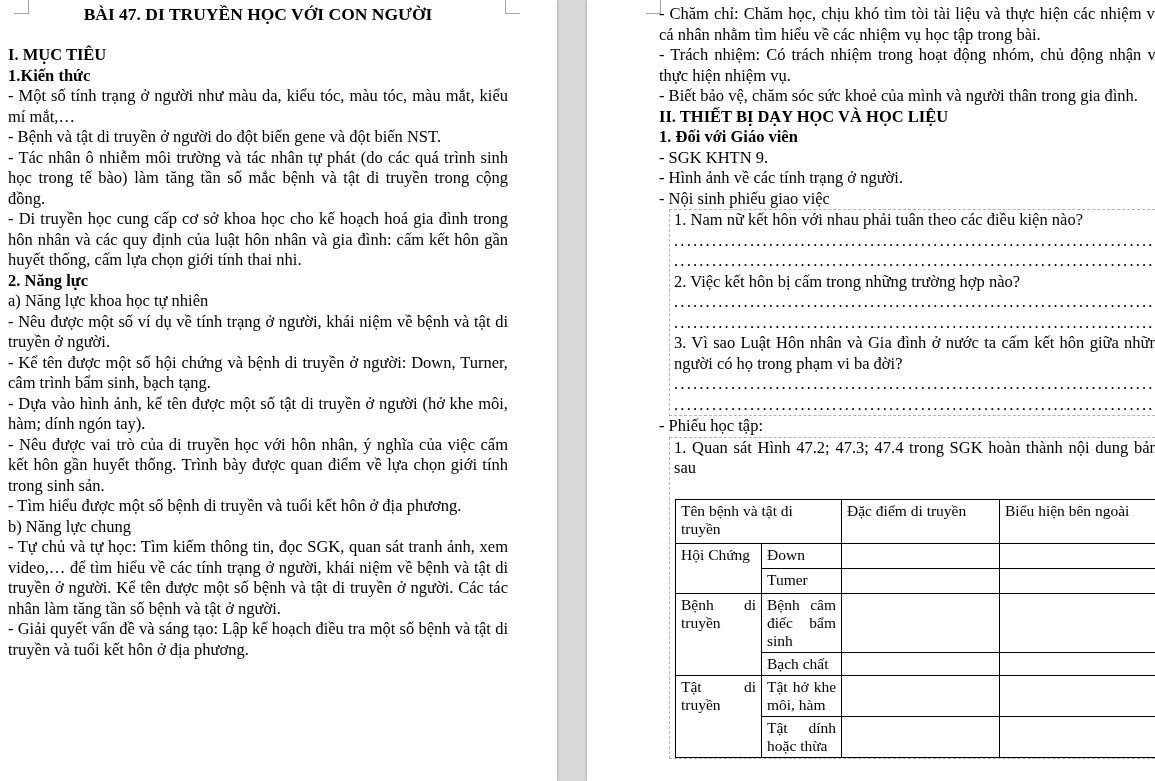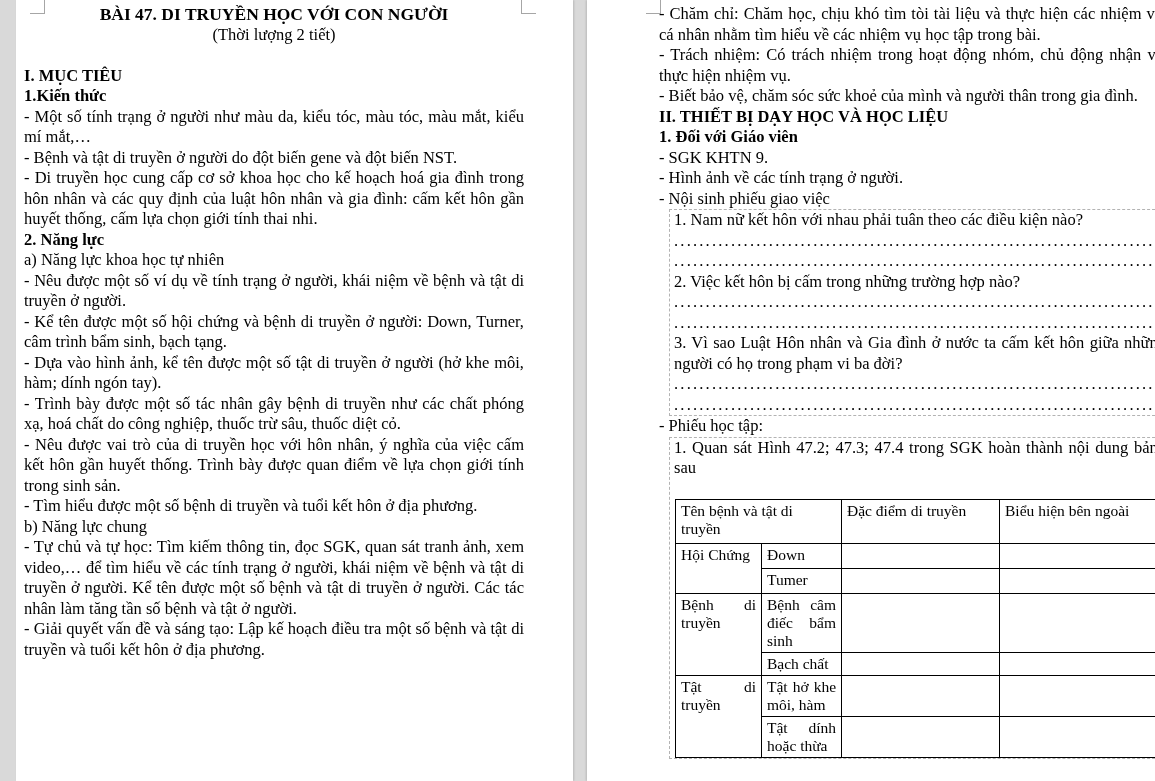--- a/index.html
+++ b/index.html
@@ -4,21 +4,21 @@
 <style>
   html,body{margin:0;padding:0;}
   body{
     width:1155px;height:781px;overflow:hidden;position:relative;
     background:#d9d9d9;
     font-family:"Liberation Serif","DejaVu Serif",serif;
     color:#000;
   }
   .stage{position:absolute;inset:0;}
   .page{position:absolute;top:0;height:781px;background:#ffffff;}
-  .page-left{left:16px;width:557px;}
+  .page-left{left:0;width:557px;}
   .page-right{left:587px;width:639px;box-shadow:-1px 0 2px rgba(0,0,0,.15);}
   .page-left{box-shadow:1px 0 2px rgba(0,0,0,.15);}
 
   
   .crop{position:absolute;top:0;width:14px;height:13px;border-bottom:1px solid #a6a6a6;}
   .crop.cl{border-right:1px solid #a6a6a6;}
   .crop.cr{border-left:1px solid #a6a6a6;}
 
   .col{position:absolute;top:0;font-size:16.5px;line-height:20.5px;}
   .page-left .col{left:8px;width:500px;top:4px;}
@@ -62,33 +62,32 @@
 </head>
 <body>
 
 <div class="stage">
 
   <div class="page page-left">
     <div class="crop cl" style="left:14px"></div>
     <div class="crop cr" style="left:505px"></div>
     <div class="col">
       <p class="center bold title">BÀI 47. DI TRUYỀN HỌC VỚI CON NGƯỜI</p>
-      <p class="center">(Thời lượng 2 tiết)</p>
       <div class="spacer-line"></div>
       <p class="bold">I. MỤC TIÊU</p>
       <p class="bold">1.Kiến thức</p>
       <p>- Một số tính trạng ở người như màu da, kiểu tóc, màu tóc, màu mắt, kiểu mí mắt,…</p>
       <p>- Bệnh và tật di truyền ở người do đột biến gene và đột biến NST.</p>
+      <p>- Tác nhân ô nhiễm môi trường và tác nhân tự phát (do các quá trình sinh học trong tế bào) làm tăng tần số mắc bệnh và tật di truyền trong cộng đồng.</p>
       <p>- Di truyền học cung cấp cơ sở khoa học cho kế hoạch hoá gia đình trong hôn nhân và các quy định của luật hôn nhân và gia đình: cấm kết hôn gần huyết thống, cấm lựa chọn giới tính thai nhi.</p>
       <p class="bold">2. Năng lực</p>
       <p>a) Năng lực khoa học tự nhiên</p>
       <p>- Nêu được một số ví dụ về tính trạng ở người, khái niệm về bệnh và tật di truyền ở người.</p>
       <p>- Kể tên được một số hội chứng và bệnh di truyền ở người: Down, Turner, câm trình bẩm sinh, bạch tạng.</p>
       <p>- Dựa vào hình ảnh, kể tên được một số tật di truyền ở người (hở khe môi, hàm; dính ngón tay).</p>
-      <p>- Trình bày được một số tác nhân gây bệnh di truyền như các chất phóng xạ, hoá chất do công nghiệp, thuốc trừ sâu, thuốc diệt cỏ.</p>
       <p>- Nêu được vai trò của di truyền học với hôn nhân, ý nghĩa của việc cấm kết hôn gần huyết thống. Trình bày được quan điểm về lựa chọn giới tính trong sinh sản.</p>
       <p>- Tìm hiểu được một số bệnh di truyền và tuổi kết hôn ở địa phương.</p>
       <p>b) Năng lực chung</p>
       <p>- Tự chủ và tự học: Tìm kiếm thông tin, đọc SGK, quan sát tranh ảnh, xem video,… để tìm hiểu về các tính trạng ở người, khái niệm về bệnh và tật di truyền ở người. Kể tên được một số bệnh và tật di truyền ở người. Các tác nhân làm tăng tần số bệnh và tật ở người.</p>
       <p>- Giải quyết vấn đề và sáng tạo: Lập kế hoạch điều tra một số bệnh và tật di truyền và tuổi kết hôn ở địa phương.</p>
 
     </div>
   </div>
 
   <div class="page page-right">

